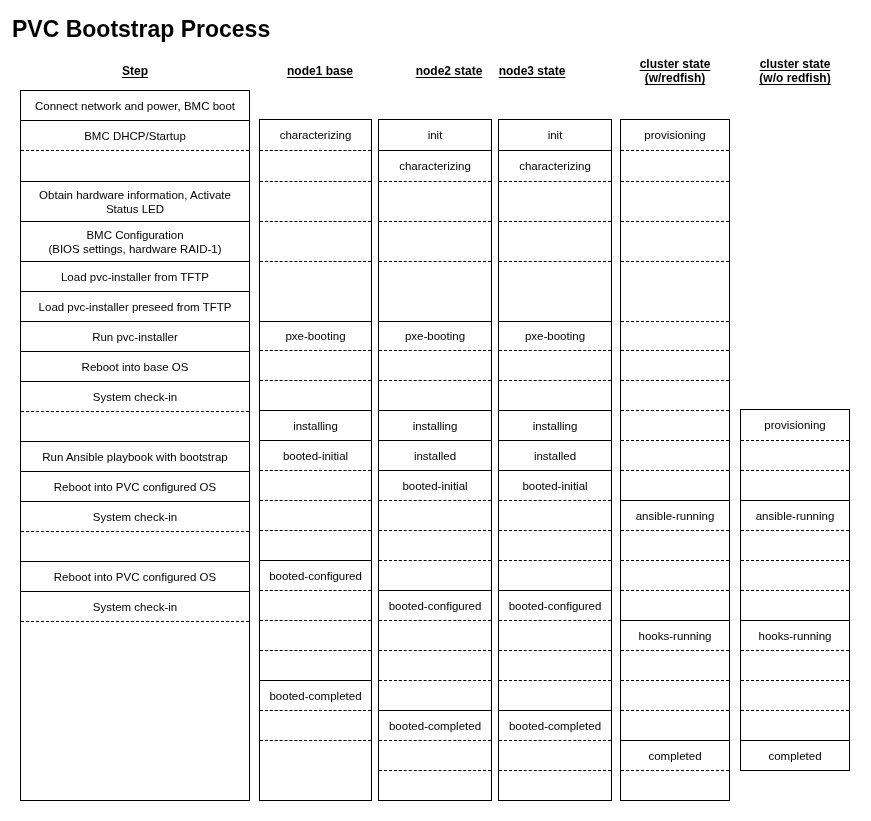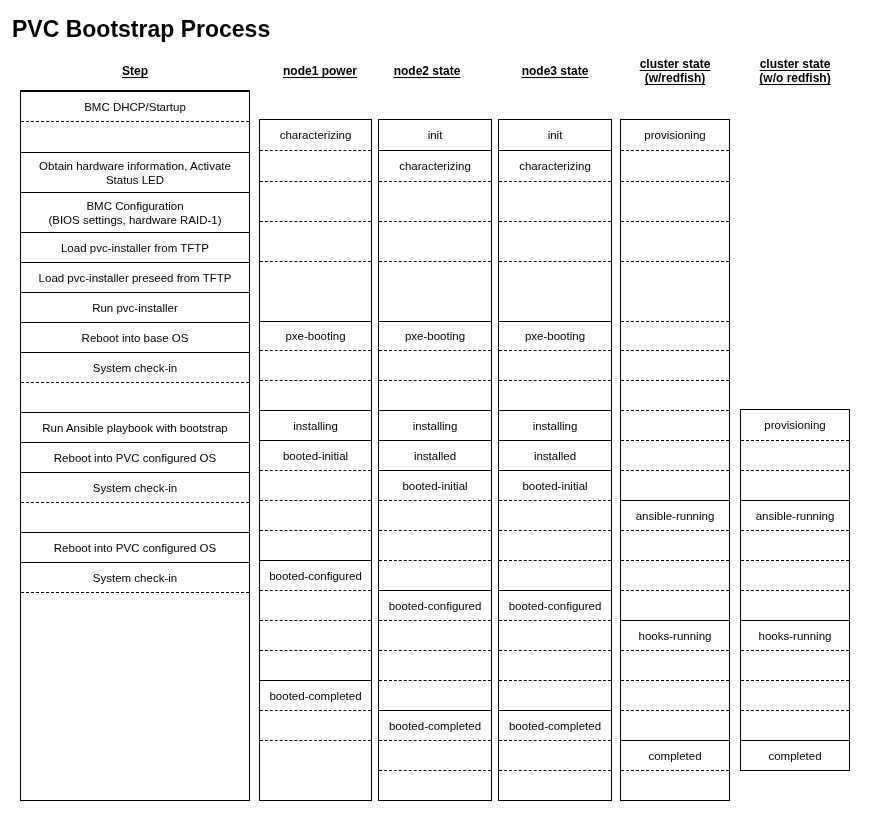--- a/index.html
+++ b/index.html
@@ -66,30 +66,31 @@
   .cell.b-dashed { border-top: 1px dashed #000; }
   .cell.b-none   { border-top: none; }
 </style>
 </head>
 <body>
 
 <div class="canvas">
   <h1 class="title">PVC Bootstrap Process</h1>
   <div id="headers">
       <div class="col-header" style="left: 135px;">Step</div>
-      <div class="col-header" style="left: 320px;">node1 power</div>
-      <div class="col-header" style="left: 427px;">node2 state</div>
-      <div class="col-header" style="left: 555px;">node3 state</div>
+      <div class="col-header" style="left: 320px;">node1 base</div>
+      <div class="col-header" style="left: 449px;">node2 state</div>
+      <div class="col-header" style="left: 532px;">node3 state</div>
       <div class="col-header" style="left: 675px;">cluster state
 (w/redfish)</div>
       <div class="col-header" style="left: 795px;">cluster state
 (w/o redfish)</div>
     </div>
   <div id="columns">
       <div class="column" style="left: 20px; top: 90px; width: 230px; height: 711px;">
+        <div class="cell b-none" style="height: 29px;">Connect network and power, BMC boot</div>
         <div class="cell b-solid" style="height: 30px;">BMC DHCP/Startup</div>
         <div class="cell b-dashed" style="height: 31px;"></div>
         <div class="cell b-solid" style="height: 40px;">Obtain hardware information, Activate
 Status LED</div>
         <div class="cell b-solid" style="height: 40px;">BMC Configuration
 (BIOS settings, hardware RAID-1)</div>
         <div class="cell b-solid" style="height: 30px;">Load pvc-installer from TFTP</div>
         <div class="cell b-solid" style="height: 30px;">Load pvc-installer preseed from TFTP</div>
         <div class="cell b-solid" style="height: 30px;">Run pvc-installer</div>
         <div class="cell b-solid" style="height: 30px;">Reboot into base OS</div>

